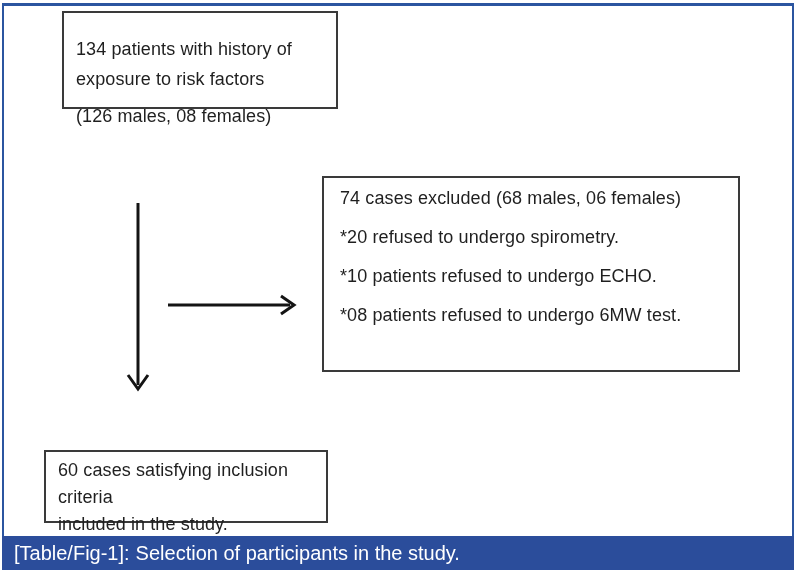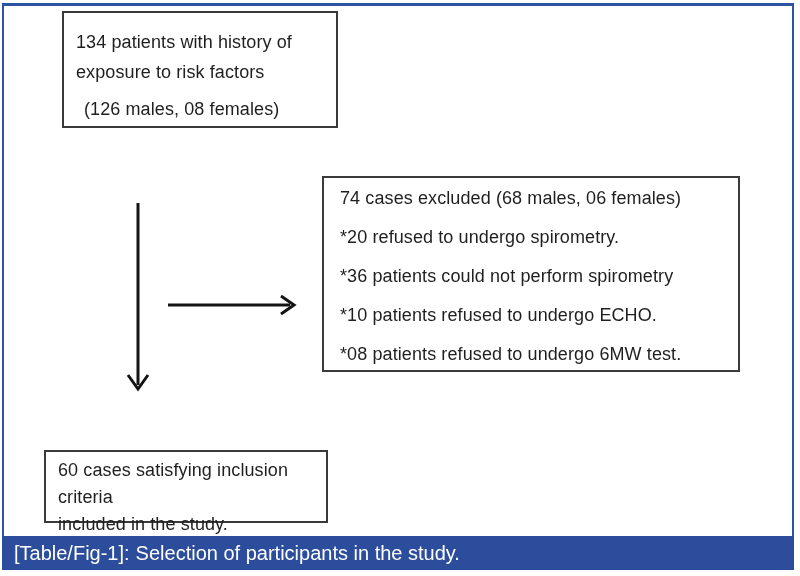--- a/index.html
+++ b/index.html
@@ -23,25 +23,25 @@
   }
   .fc-box {
     position: absolute;
     background: #ffffff;
     border: 2px solid #3a3a3a;
     font-size: 18px;
     letter-spacing: 0.1px;
   }
   #top-box {
     left: 62px; top: 11px;
-    width: 276px; height: 117px;
-    padding: 14px 8px 0 12px;
+    width: 276px; height: 98px;
+    padding: 21px 8px 0 12px;
     line-height: 30px;
   }
-  #top-box .para2 { margin-top: 7px; margin-left: 8px; }
+  #top-box .para2 { margin-top: 7px; }
   #excluded-box {
     left: 322px; top: 176px;
     width: 418px; height: 196px;
     padding: 1px 7px 0 16px;
   }
   #excluded-box .fc-line { line-height: 39px; height: 39px; white-space: nowrap; }
   #included-box {
     left: 44px; top: 450px;
     width: 284px; height: 73px;
     padding: 5px 6px 0 12px;
@@ -80,21 +80,20 @@
       <div class="fc-line">exposure to risk factors</div>
     </div>
     <div class="para2">
       <div class="fc-line">(126 males, 08 females)</div>
     </div>
   </div>
 
   <div id="excluded-box" class="fc-box">
     <div class="fc-line">74 cases excluded (68 males, 06 females)</div>
     <div class="fc-line">*20 refused to undergo spirometry.</div>
-    <div class="fc-line">*36 patients could not perform spirometry</div>
     <div class="fc-line">*10 patients refused to undergo ECHO.</div>
     <div class="fc-line">*08 patients refused to undergo 6MW test.</div>
   </div>
 
   <div id="included-box" class="fc-box">
     <div class="fc-line">60 cases satisfying inclusion criteria</div>
     <div class="fc-line">included in the study.</div>
   </div>
 
   <svg id="arrows" viewBox="0 0 800 576" xmlns="http://www.w3.org/2000/svg">

